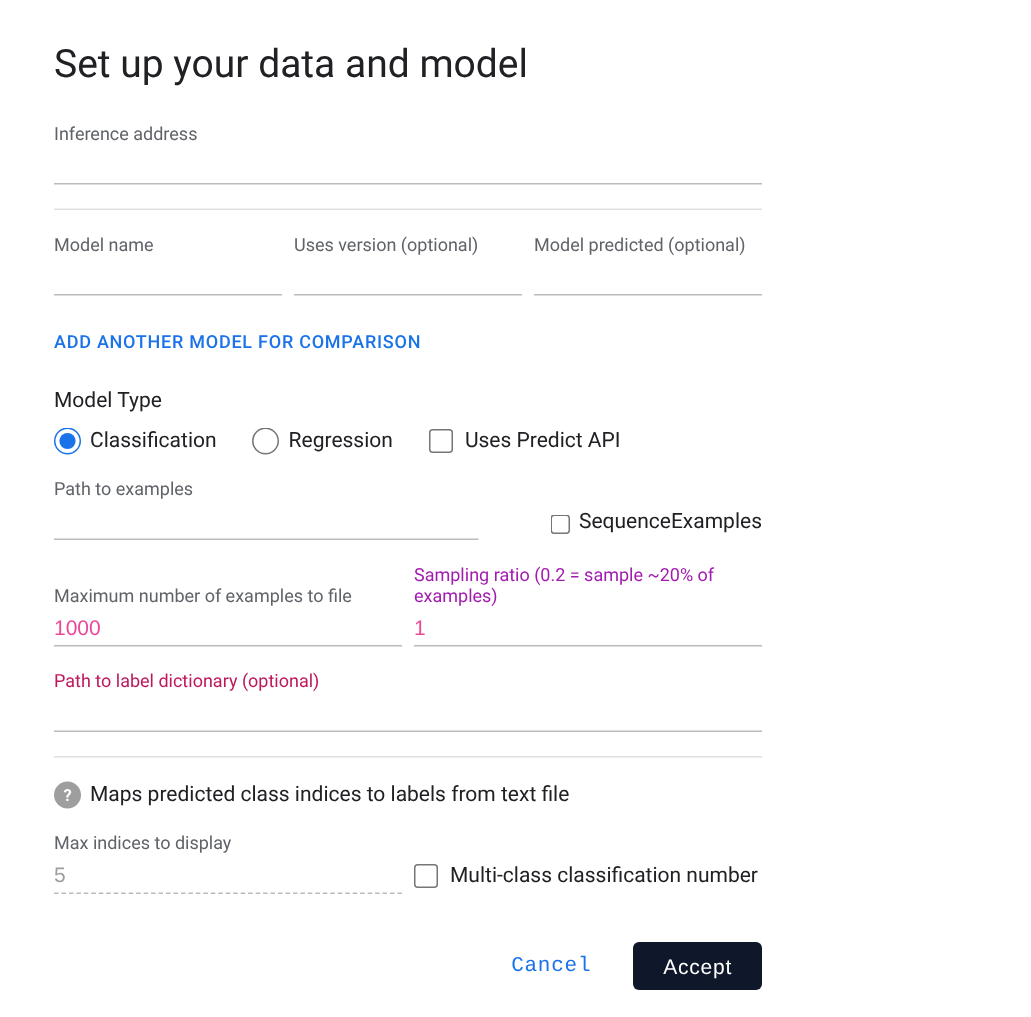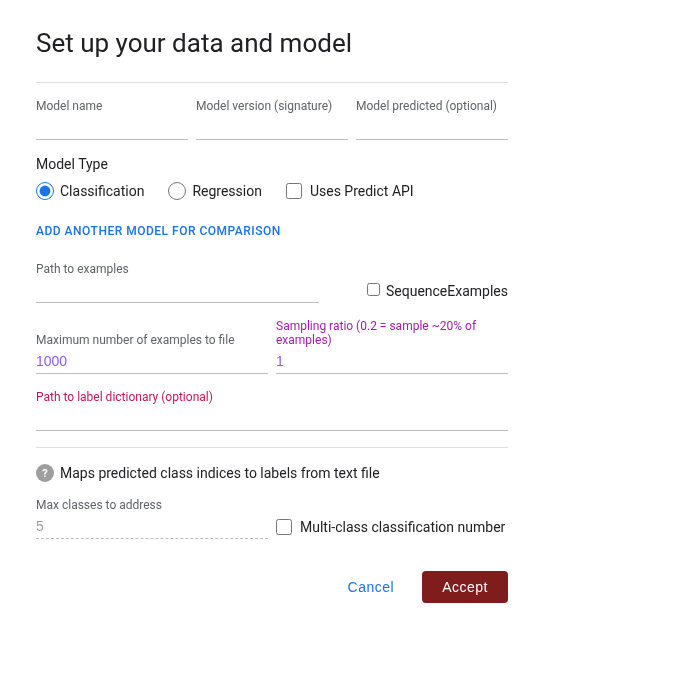--- a/index.html
+++ b/index.html
@@ -34,21 +34,21 @@
     }
     .field-label.link-style {
       color: #be185d;
       cursor: pointer;
     }
     .text-input {
       border: none;
       border-bottom: 1px solid #bbb;
       width: 100%;
       font-size: 14px;
-      color: #8b5cf6;
+      color: #ec4899;
       padding: 4px 0;
       outline: none;
       background: transparent;
     }
     .row {
       display: flex;
       gap: 8px;
       align-items: flex-end;
     }
     .col {
@@ -105,21 +105,21 @@
     .path-row {
       display: flex;
       align-items: flex-end;
       gap: 16px;
     }
     .path-row .path-input {
       flex: 1;
     }
     .sequence-check {
       display: flex;
-      align-items: flex-start;
+      align-items: flex-end;
       gap: 6px;
       white-space: nowrap;
       font-size: 14px;
       color: #202124;
       margin-bottom: 4px;
       margin-left: 32px;
     }
     .sampling-label {
       font-size: 12px;
       color: #a21caf;
@@ -171,73 +171,78 @@
       border: none;
       border-radius: 4px;
       font-size: 14px;
       font-weight: 500;
       cursor: pointer;
       letter-spacing: 0.5px;
     }
     .btn-cancel {
       background: transparent;
       color: #1a73e8;
+      font-family: Liberation Mono, monospace;
     }
     .btn-accept {
-      background: #7f1d1d;
+      background: #0f172a;
       color: #fff;
     }
     .field-row {
       margin-bottom: 4px;
     }
   </style>
 </head>
 <body>
 
 <div class="dialog">
   <h1 class="title">Set up your data and model</h1>
 
+  <div class="section field-row">
+    <label class="field-label">Inference address</label>
+    <input class="text-input" type="text" style="">
+  </div>
 
   <hr class="divider">
 
   <div class="row section">
     <div class="col">
       <label class="field-label">Model name</label>
       <input class="text-input" type="text" style="">
     </div>
     <div class="col">
-      <label class="field-label">Model version (signature)</label>
+      <label class="field-label">Uses version (optional)</label>
       <input class="text-input" type="text" style="">
     </div>
     <div class="col">
       <label class="field-label">Model predicted (optional)</label>
       <input class="text-input" type="text" style="">
     </div>
+  </div>
+
+  <div class="section">
+    <span class="add-model-link">ADD ANOTHER MODEL FOR COMPARISON</span>
   </div>
 
   <div class="section">
     <div class="section-title">Model Type</div>
     <div class="radio-group">
       <label class="radio-item">
         <input type="radio" name="model-type" checked="" style="">
         <span>Classification</span>
       </label>
       <label class="radio-item">
         <input type="radio" name="model-type" style="">
         <span>Regression</span>
       </label>
       <label class="checkbox-item">
         <input type="checkbox" style="">
         <span>Uses Predict API</span>
       </label>
     </div>
-  </div>
-
-  <div class="section">
-    <span class="add-model-link">ADD ANOTHER MODEL FOR COMPARISON</span>
   </div>
 
   <div class="section">
     <label class="field-label">Path to examples</label>
     <div class="path-row">
       <div class="path-input">
         <input class="text-input" type="text" style="">
       </div>
       <label class="sequence-check">
         <input type="checkbox" style="">
@@ -264,21 +269,21 @@
 
   <hr class="divider">
 
   <div class="info-row section">
     <span class="info-icon">?</span>
     <span>Maps predicted class indices to labels from text file</span>
   </div>
 
   <div class="row section">
     <div class="col">
-      <label class="field-label">Max classes to address</label>
+      <label class="field-label">Max indices to display</label>
       <input class="dashed-input" type="text" value="5" style="">
     </div>
     <div class="col" style="display:flex;align-items:flex-end;padding-bottom:4px;">
       <label class="checkbox-item">
         <input type="checkbox" style="">
         <span>Multi-class classification number</span>
       </label>
     </div>
   </div>
 

